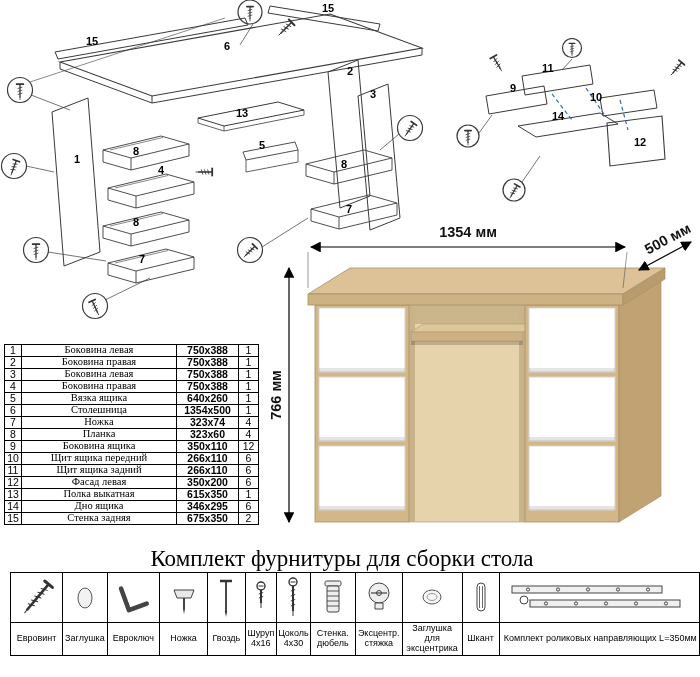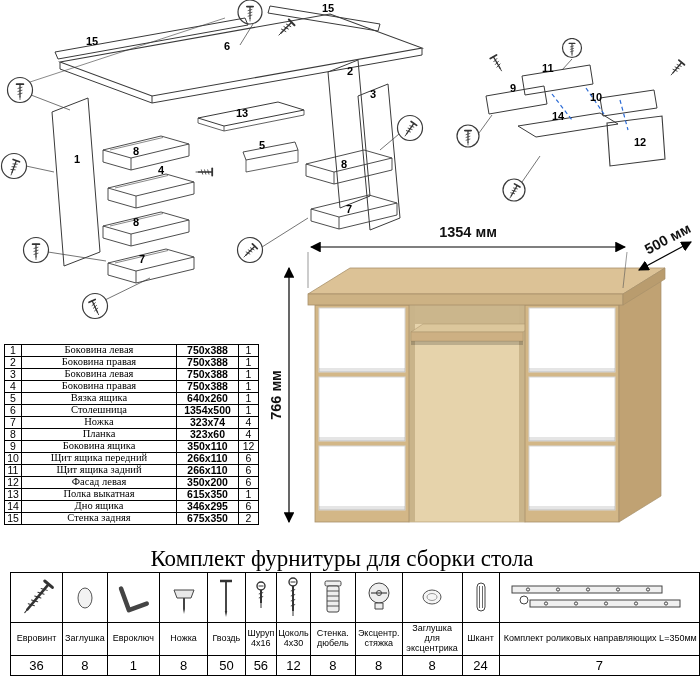--- a/index.html
+++ b/index.html
@@ -522,30 +522,16 @@
         <td class="hw-name">Ножка</td>
         <td class="hw-name">Гвоздь</td>
         <td class="hw-name">Шуруп 4х16</td>
         <td class="hw-name">Цоколь 4х30</td>
         <td class="hw-name">Стенка. дюбель</td>
         <td class="hw-name">Эксцентр. стяжка</td>
         <td class="hw-name">Заглушка для эксцентрика</td>
         <td class="hw-name">Шкант</td>
         <td class="hw-name left">Комплект роликовых направляющих L=350мм</td>
       </tr>
-      <tr>
-        <td class="hw-qty">36</td>
-        <td class="hw-qty">8</td>
-        <td class="hw-qty">1</td>
-        <td class="hw-qty">8</td>
-        <td class="hw-qty">50</td>
-        <td class="hw-qty">56</td>
-        <td class="hw-qty">12</td>
-        <td class="hw-qty">8</td>
-        <td class="hw-qty">8</td>
-        <td class="hw-qty">8</td>
-        <td class="hw-qty">24</td>
-        <td class="hw-qty">7</td>
-      </tr>
     </tbody>
   </table>
 
 </div>
 
 </body></html>

